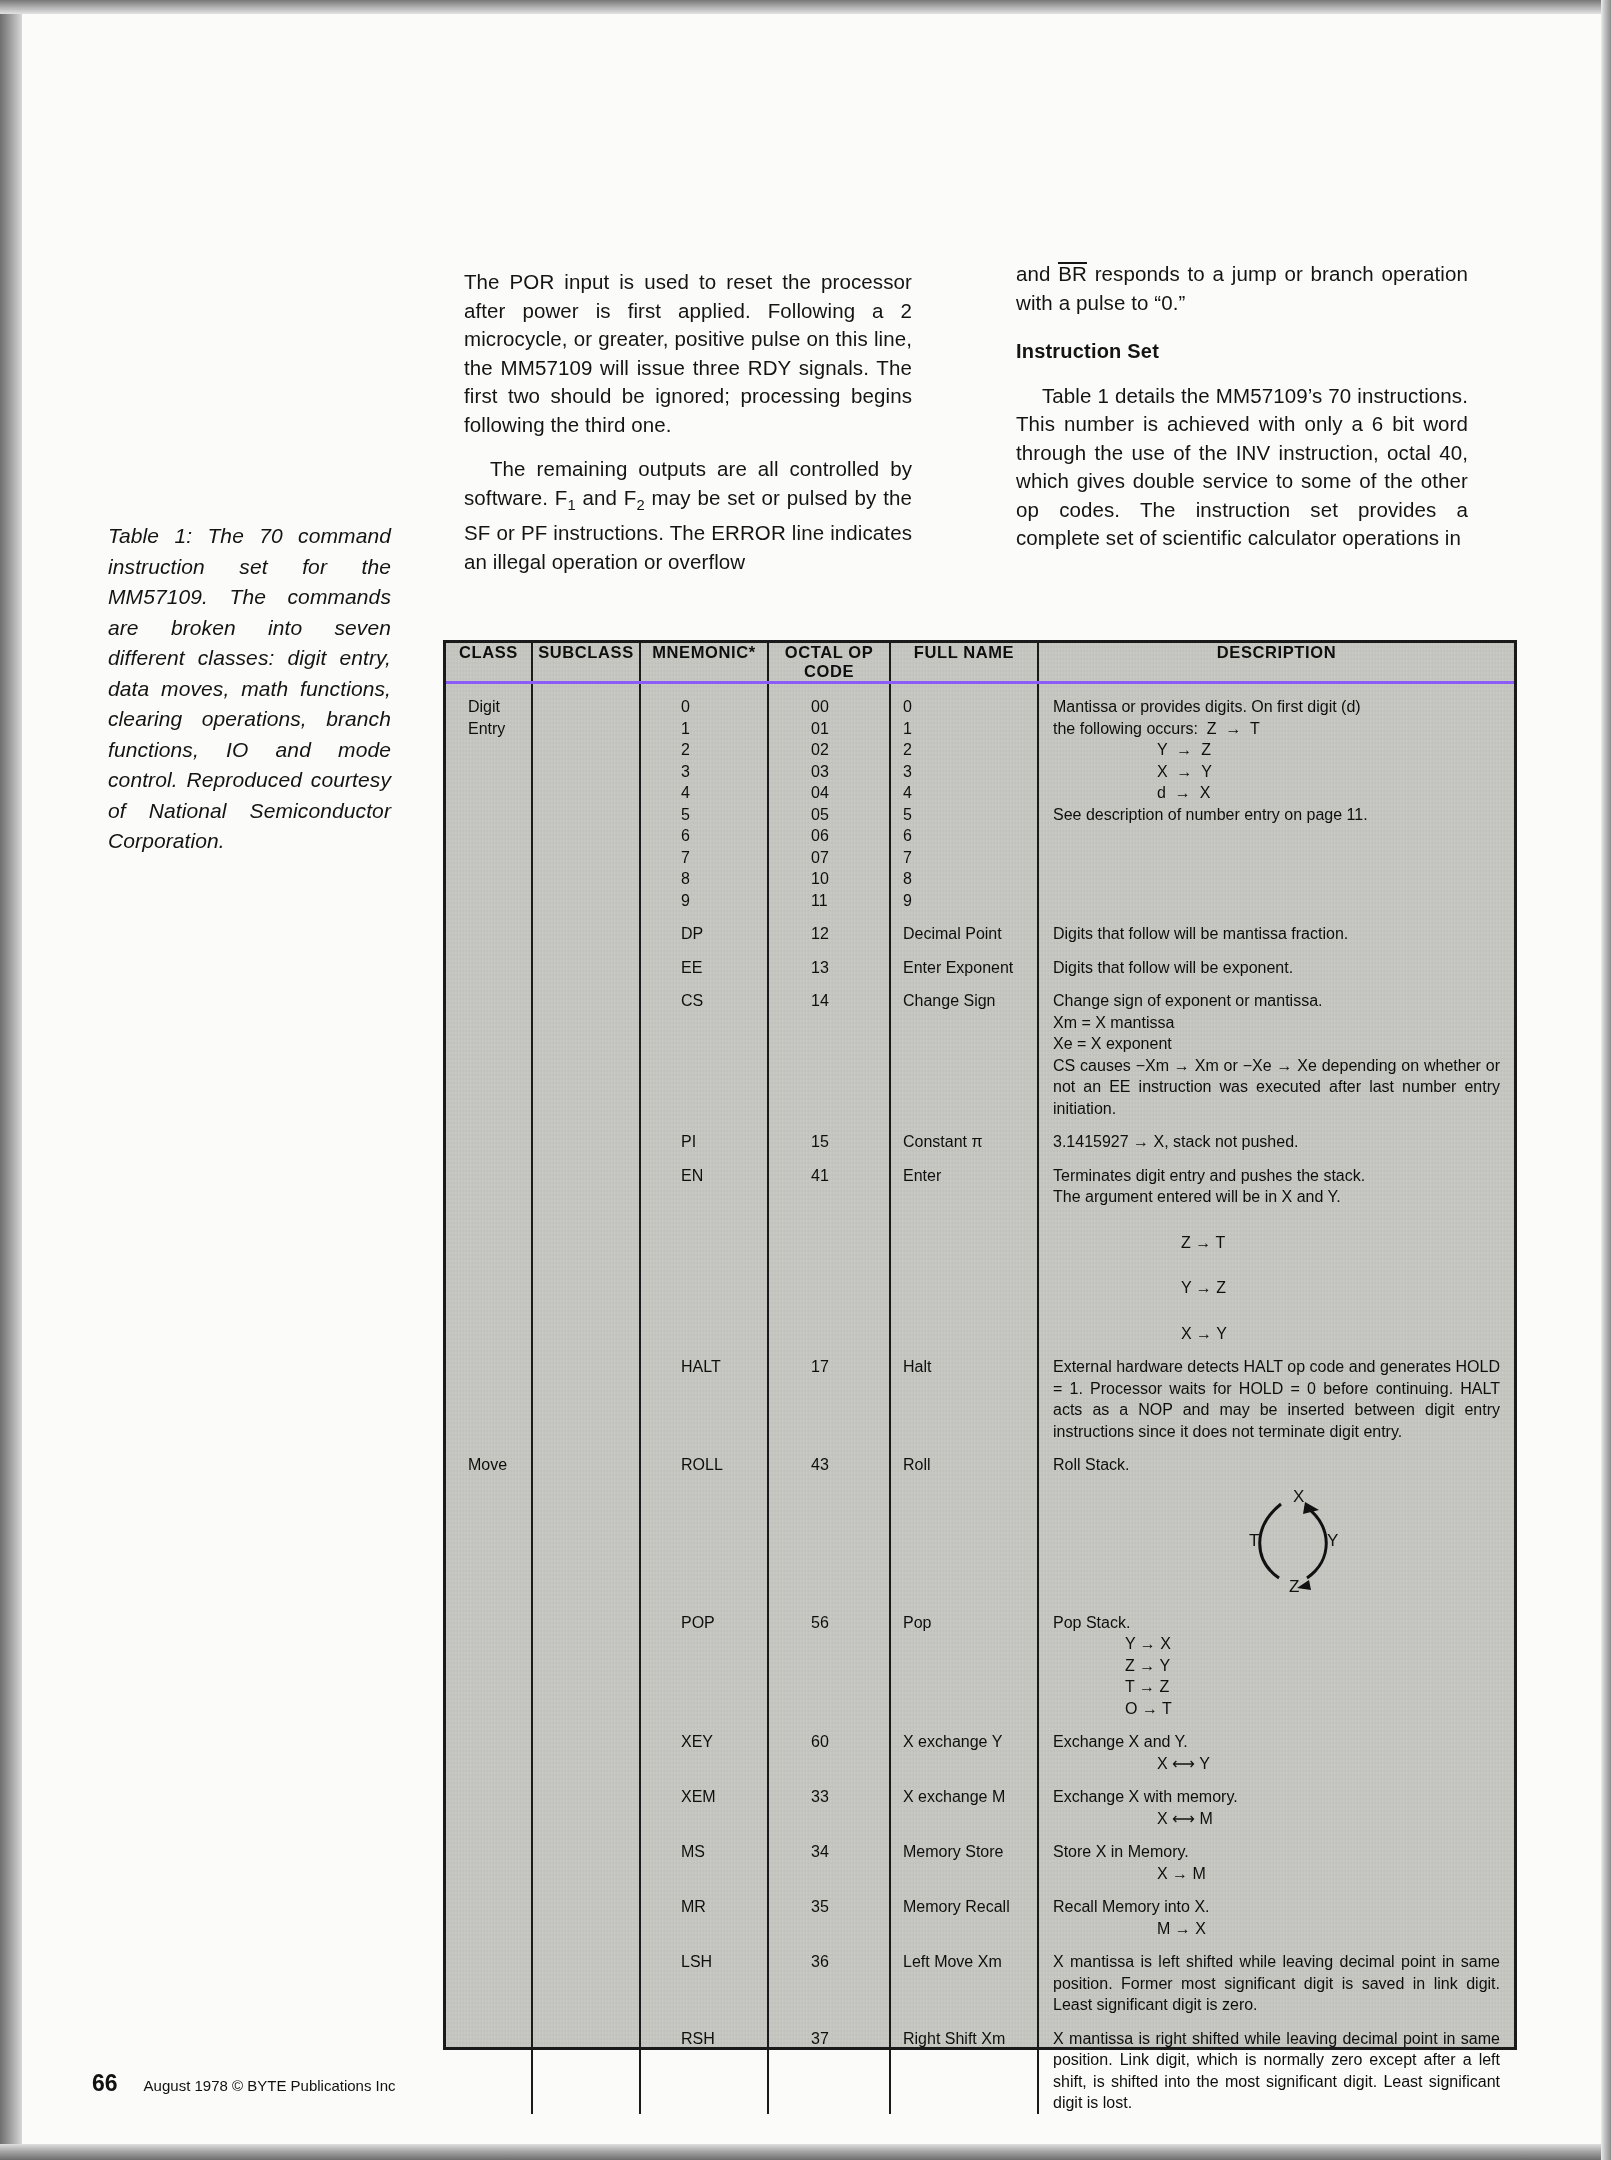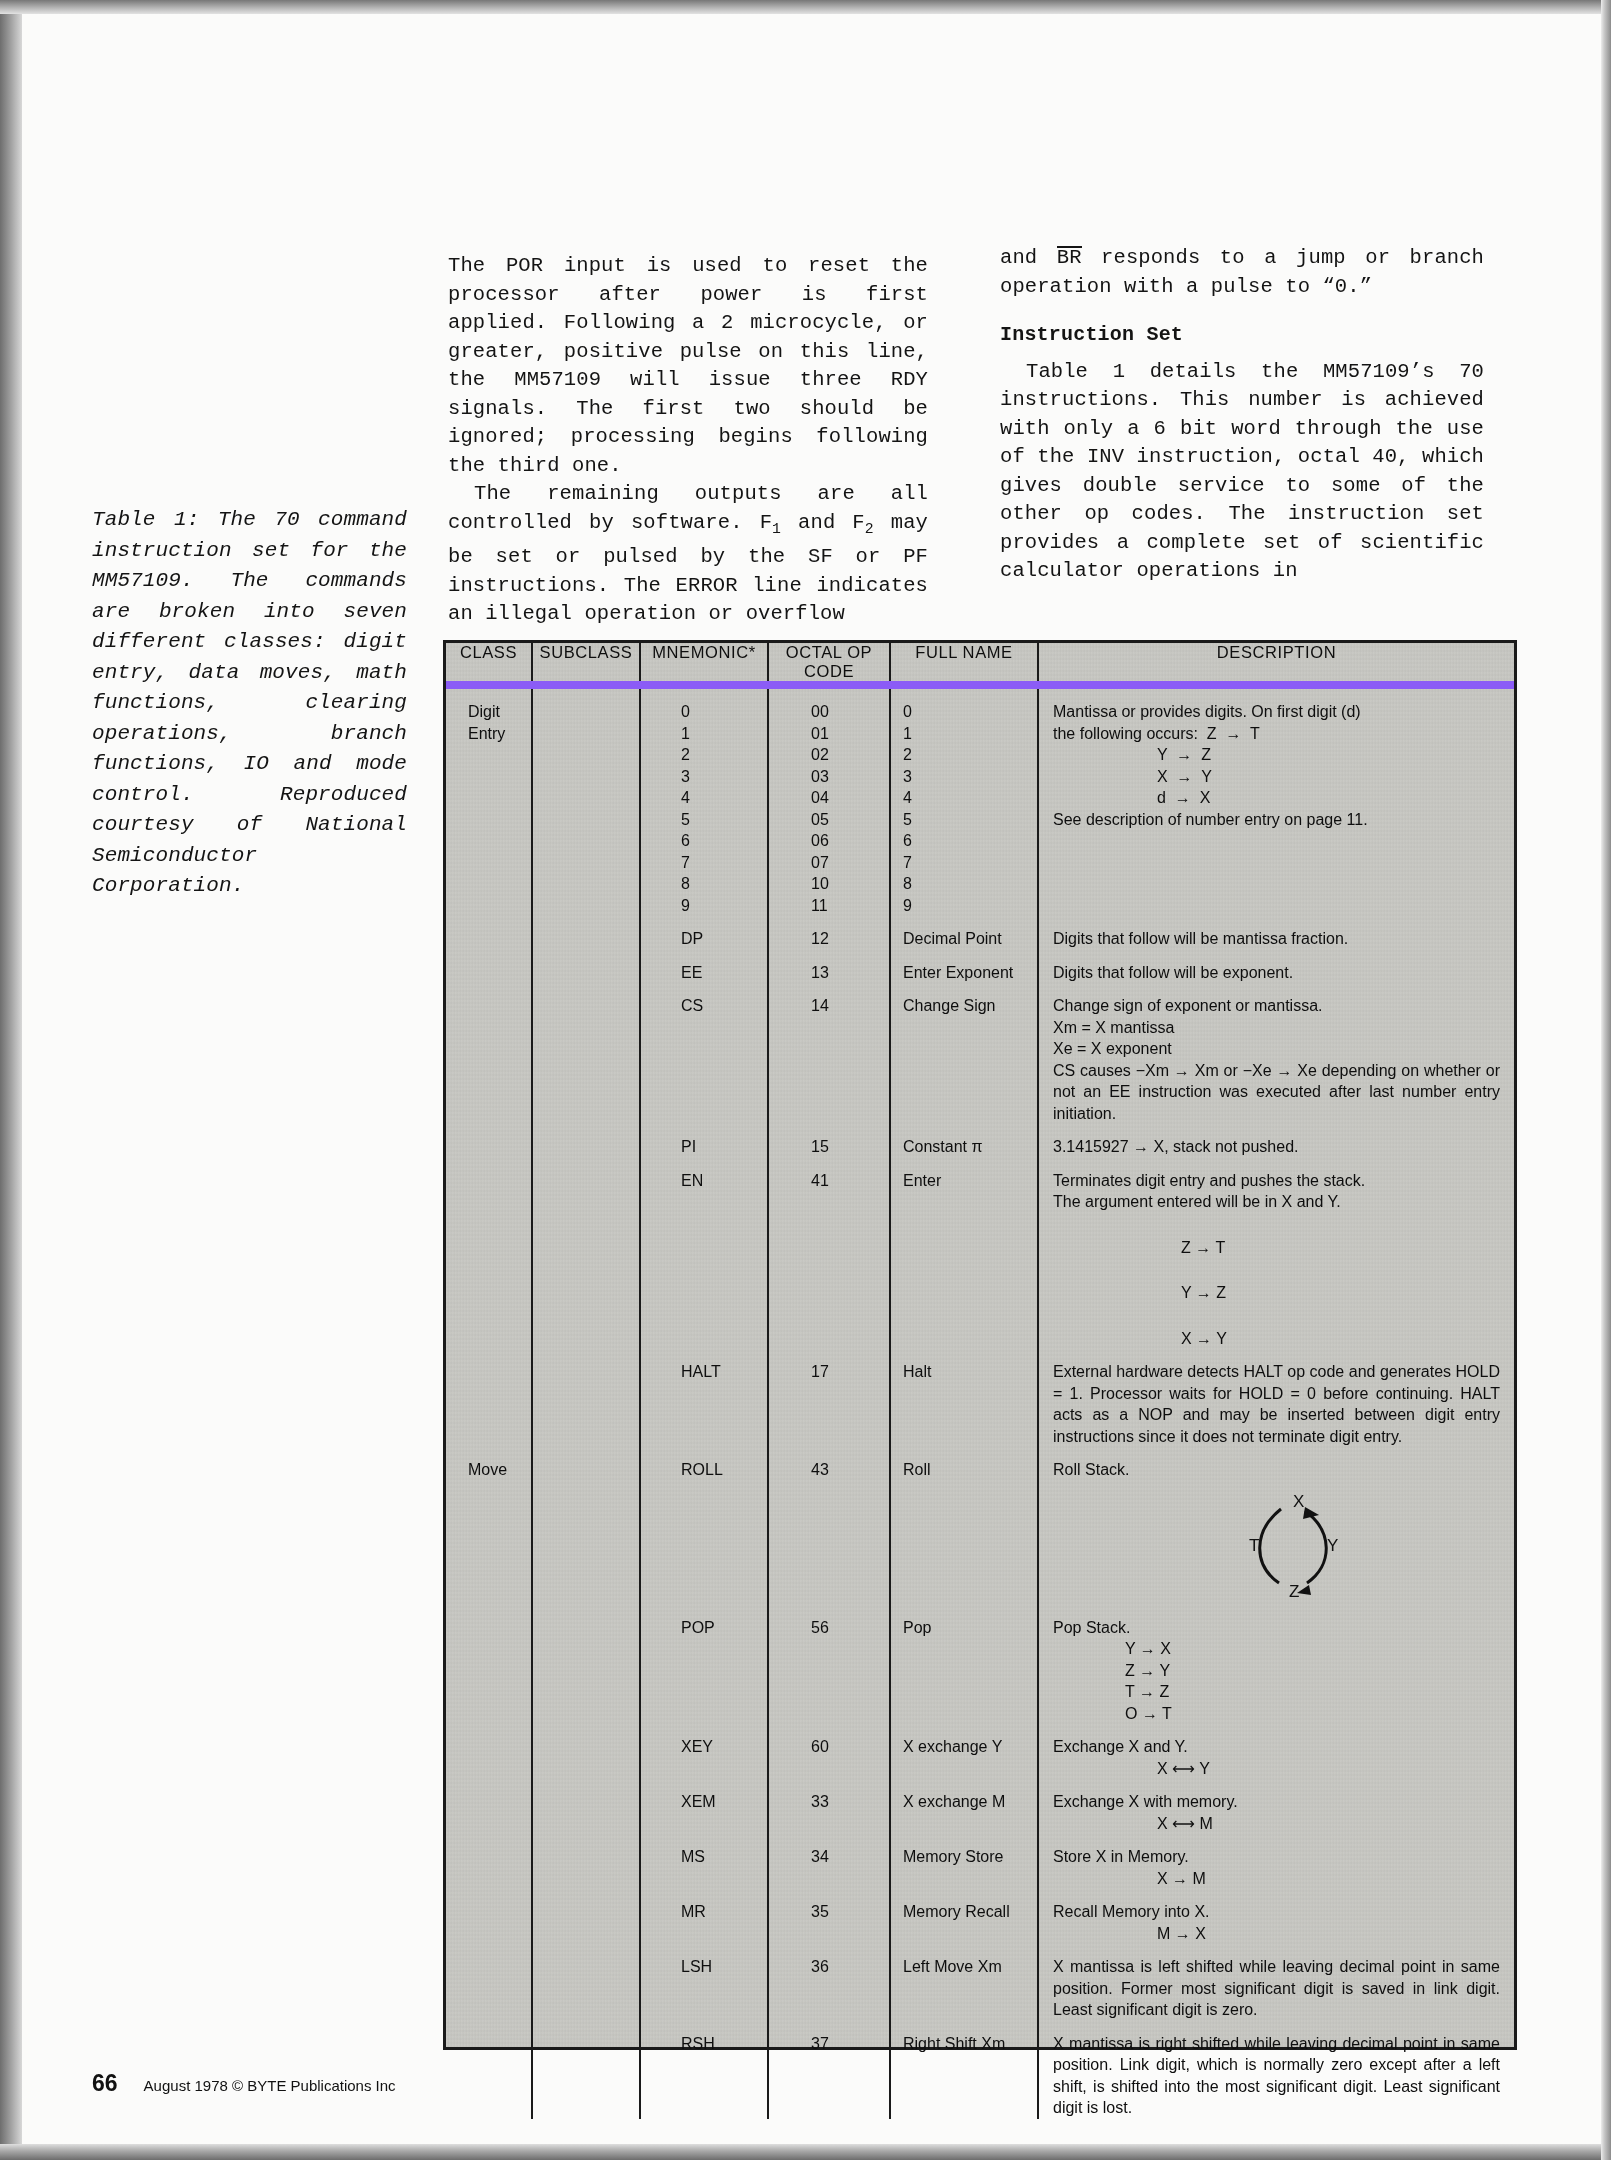--- a/index.html
+++ b/index.html
@@ -51,21 +51,21 @@
 
   
   .col {
     position: absolute;
     font-size: 20.5px;
     line-height: 28.5px;
     text-align: justify;
     color: #141414;
     letter-spacing: 0.1px;
   }
-  .col p { margin: 0; font-family: Liberation Mono, monospace; }
+  .col p { margin: 16px; }
   .col p + p { text-indent: 26px; }
 
   #caption-col {
     left: 92px;
     top: 505px;
     width: 315px;
     font-style: italic;
     font-size: 21px;
     line-height: 30.5px;
   }
@@ -126,26 +126,26 @@
   }
   .itable th, .itable td {
     border-left: 2px solid #1a1a1a;
     vertical-align: top;
     padding: 0;
   }
   .itable th:first-child, .itable td:first-child { border-left: none; }
 
   thead th {
     font-size: 16.5px;
-    font-weight: normal;
+    font-weight: bold;
     text-align: center;
     letter-spacing: 0.6px;
     padding: 18px 4px 16px 4px;
     vertical-align: middle;
-    border-bottom: 8px solid #8b5cf6;
+    border-bottom: 3px solid #8b5cf6;
   }
   .c-class    { width: 86px; }
   .c-subclass { width: 108px; }
   .c-mnem     { width: 128px; }
   .c-octal    { width: 122px; }
   .c-full     { width: 148px; }
   .c-desc     { width: auto; }
 
   .cell-pad-class { padding: 12px 0 0 22px; font-size: 16px; line-height: 21.5px; }
   .cell-pad-mnem  { padding: 12px 0 0 40px; font-size: 16px; line-height: 21.5px; white-space: pre; }

